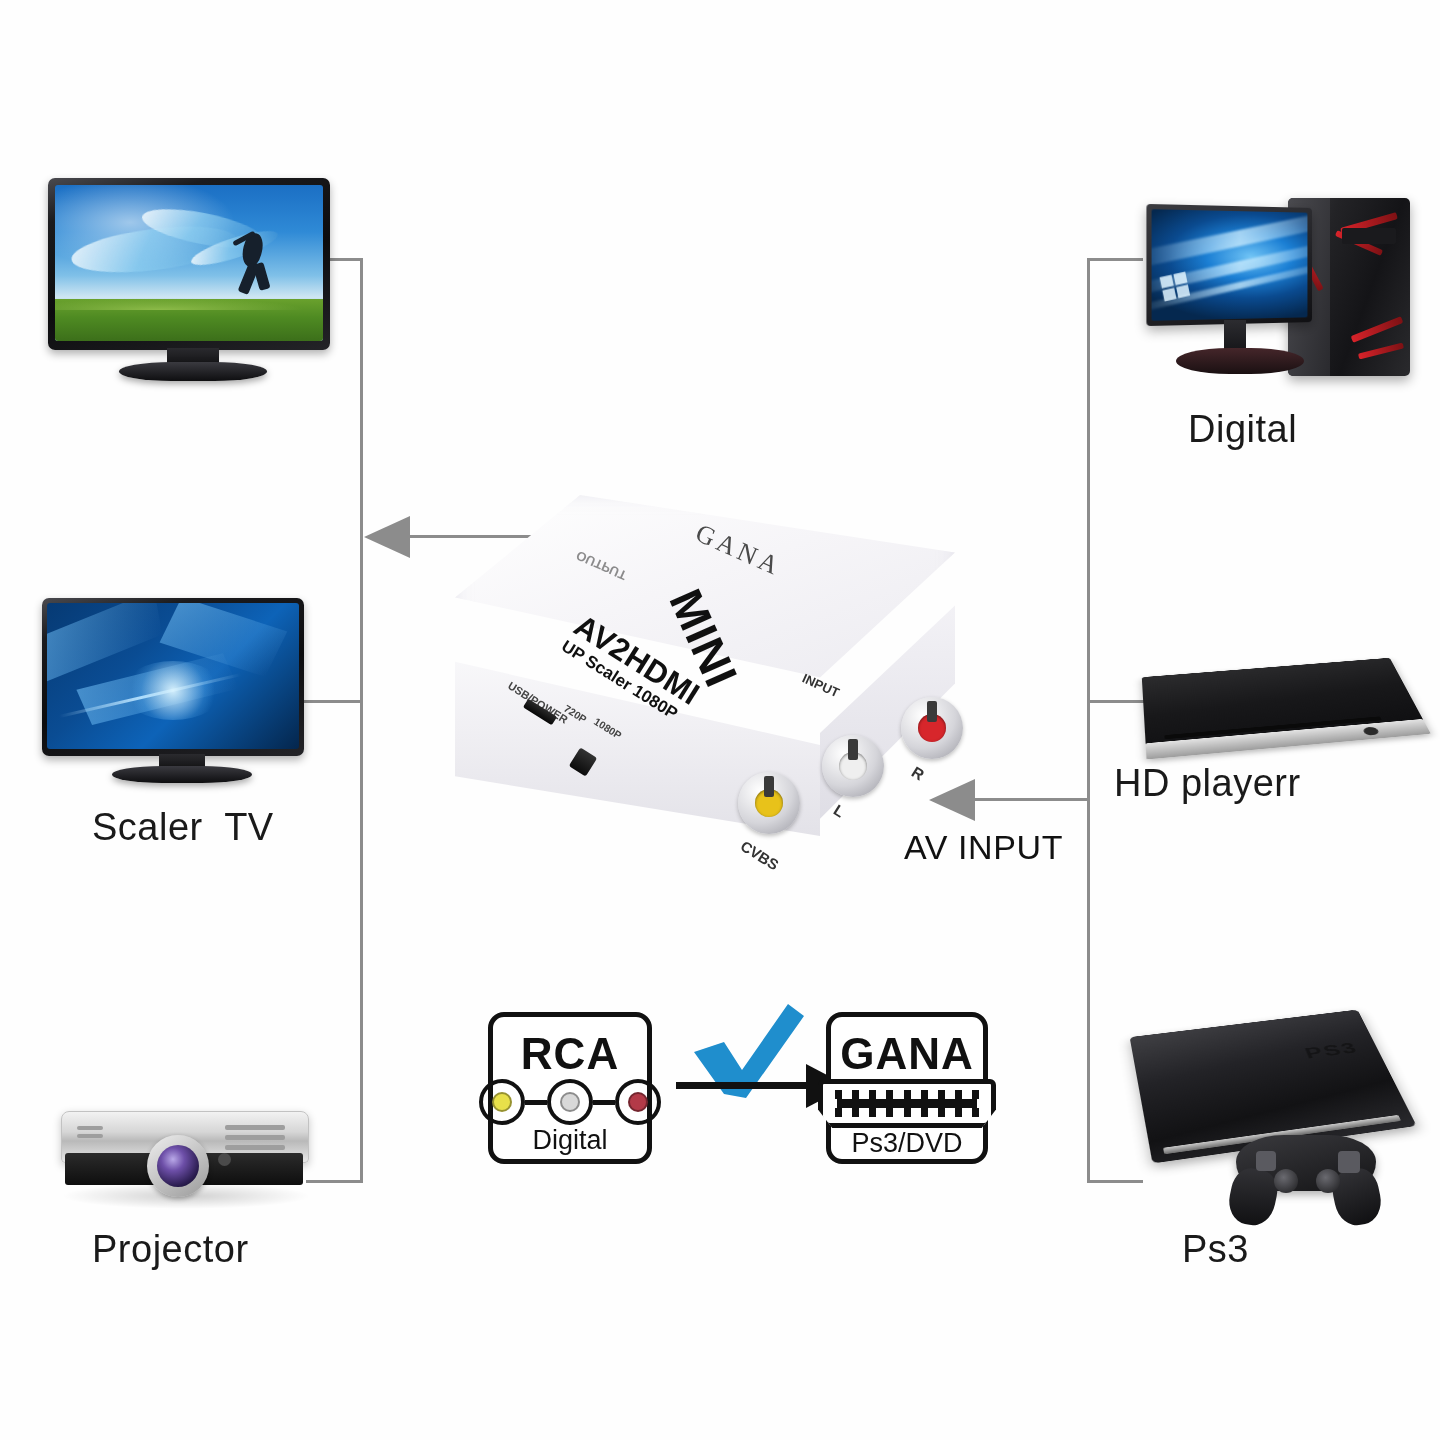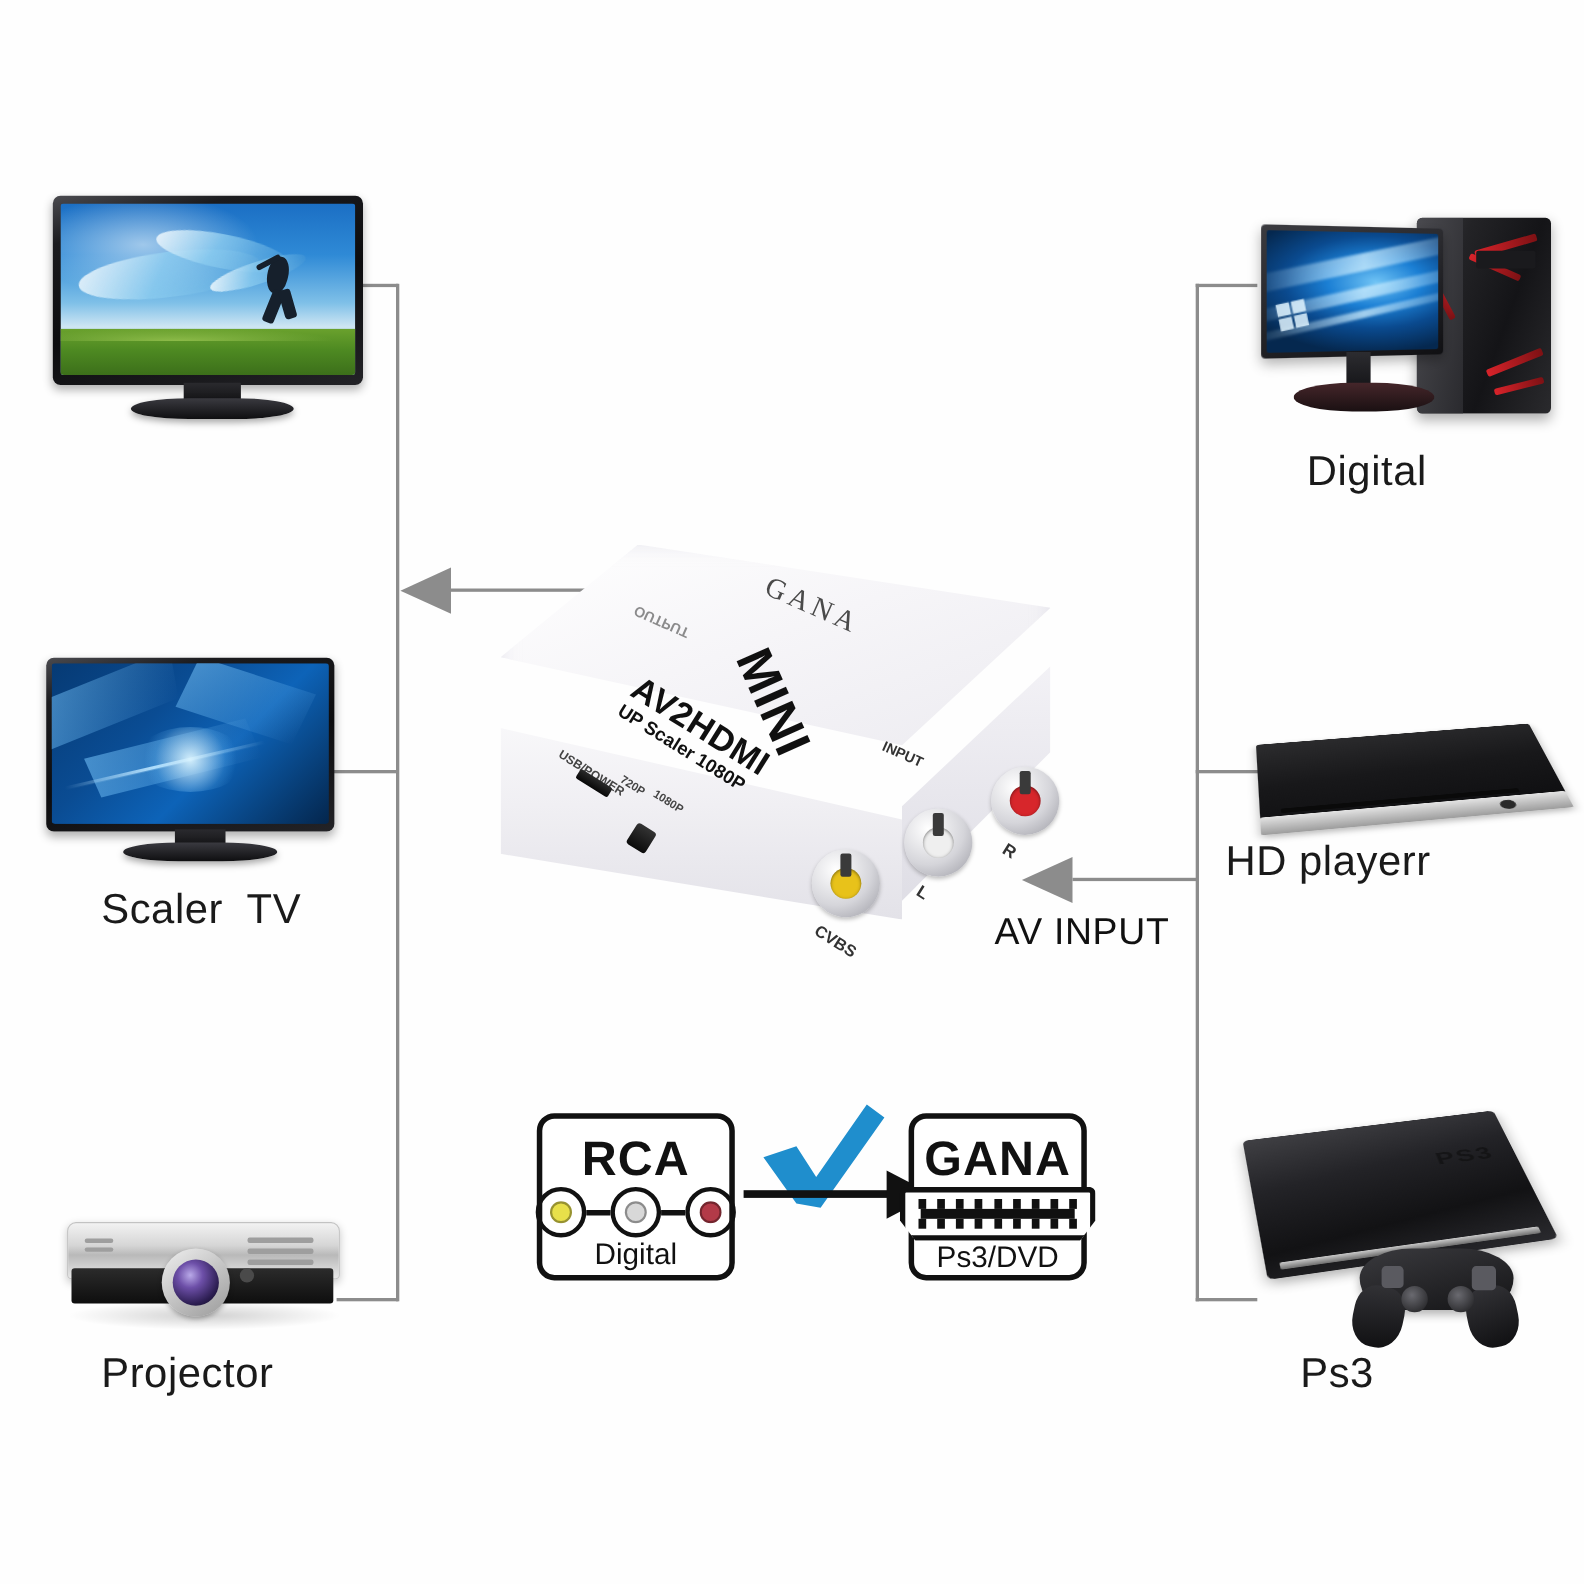--- a/index.html
+++ b/index.html
@@ -532,21 +532,21 @@
     </div>
     <div class="cv-text cv-port" style="left:380px; top:306px; transform:rotate(32deg) scale(1.2);">L</div>
 
     <div class="rca" style="left:446px; top:202px; width:62px; height:62px;">
       <div class="rca-tab"></div>
       <div class="rca-in" style="background:#d7262b;"></div>
     </div>
     <div class="cv-text cv-port" style="left:458px; top:268px; transform:rotate(32deg) scale(1.2);">R</div>
   </div>
 
-  <div class="dia-box" style="left:488px; top:1012px; width:180px; height:152px;">
+  <div class="dia-box" style="left:488px; top:1012px; width:164px; height:152px;">
     <div class="dia-title">RCA</div>
     <div class="rca-row">
       <div class="rca-mini">
           <i style="background:#e8e04a;"></i>
         </div>
       <div class="rca-link"></div>
       <div class="rca-mini">
           <i style="background:#d8d8d8;"></i>
         </div>
       <div class="rca-link"></div>

